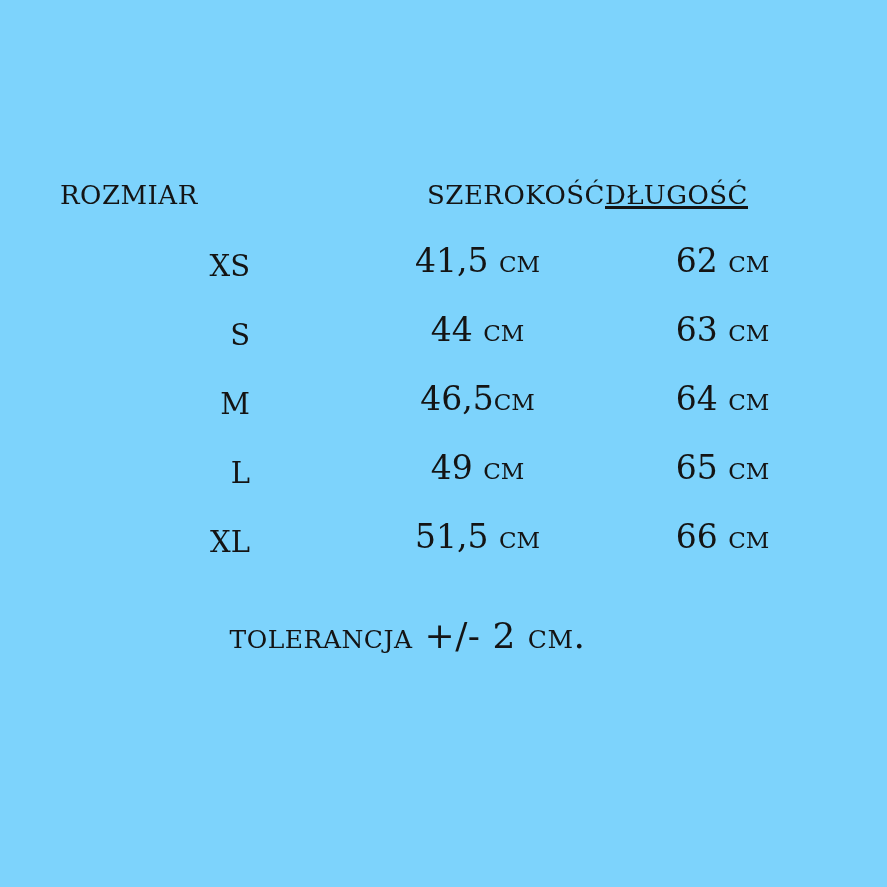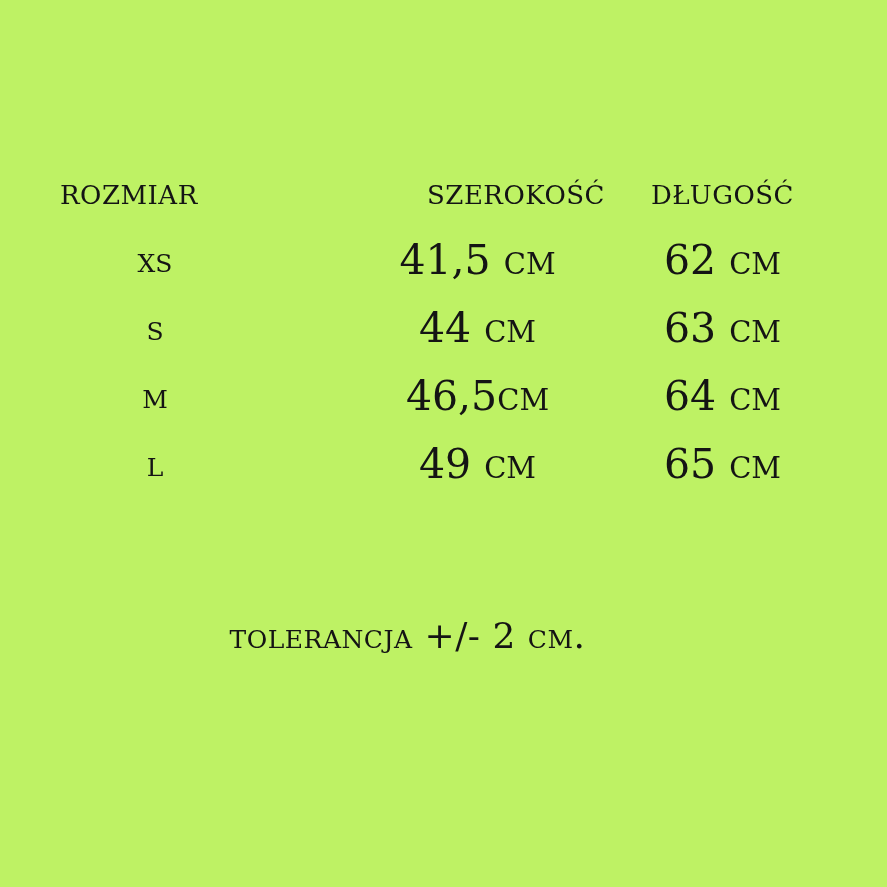--- a/index.html
+++ b/index.html
@@ -12,21 +12,21 @@
     height: 887px;
     overflow: hidden;
     font-family: "DejaVu Serif", "Liberation Serif", serif;
     color: #1a1a1a;
   }
 
   .page {
     position: relative;
     width: 887px;
     height: 887px;
-    background: #bef264;
+    background: #7dd3fc;
     display: flex;
     flex-direction: column;
     justify-content: flex-start;
     align-items: center;
   }
 
   .size-table {
     position: absolute;
     top: 170px;
     left: 50px;
@@ -50,35 +50,36 @@
   }
 
   .size-table thead th.th-size {
     text-align: left;
     padding-left: 10px;
   }
   .size-table thead th.th-width {
     text-align: right;
   }
   .size-table thead th.th-length {
-    text-align: center;
+    text-align: left;
+    text-decoration: underline;
   }
 
   .size-table tbody td {
-    font-size: 41px;
+    font-size: 33px;
     color: #141414;
     padding: 11px 0;
     line-height: 1.12;
   }
 
   .size-table tbody td.cell-size {
-    text-align: center;
+    text-align: right;
     font-variant: small-caps;
     text-transform: lowercase;
-    font-size: 35px;
+    font-size: 42px;
     padding-left: 10px;
     padding-right: 100px;
   }
 
   .size-table tbody td.cell-width,
   .size-table tbody td.cell-length {
     text-align: center;
     font-variant: small-caps;
     text-transform: lowercase;
   }
@@ -128,18 +129,23 @@
       <tr>
         <td class="cell-size">M</td>
         <td class="cell-width">46,5cm</td>
         <td class="cell-length">64 cm</td>
       </tr>
       <tr>
         <td class="cell-size">L</td>
         <td class="cell-width">49 cm</td>
         <td class="cell-length">65 cm</td>
       </tr>
+      <tr>
+        <td class="cell-size">XL</td>
+        <td class="cell-width">51,5 cm</td>
+        <td class="cell-length">66 cm</td>
+      </tr>
     </tbody>
   </table>
 
   <div class="tolerance">Tolerancja +/- 2 cm.</div>
 
 </div>
 
 </body></html>

